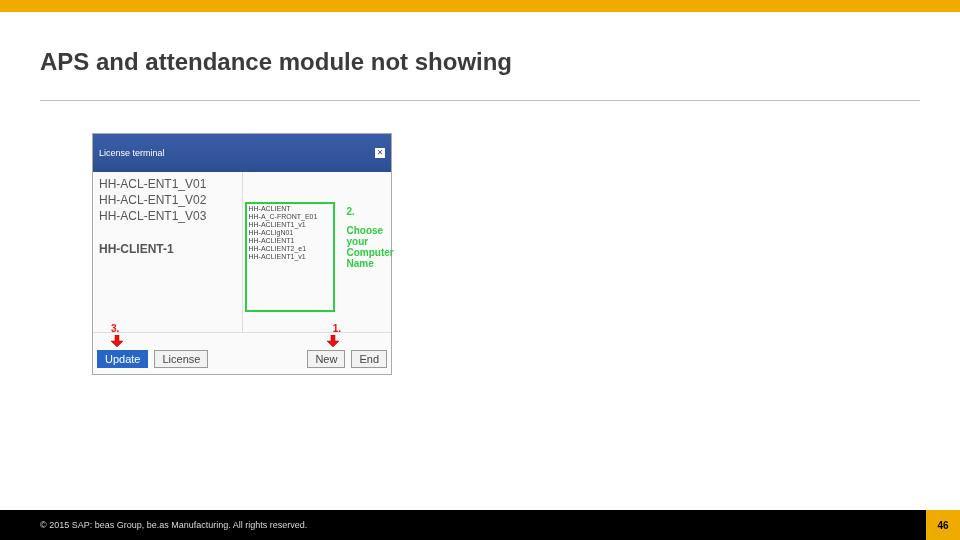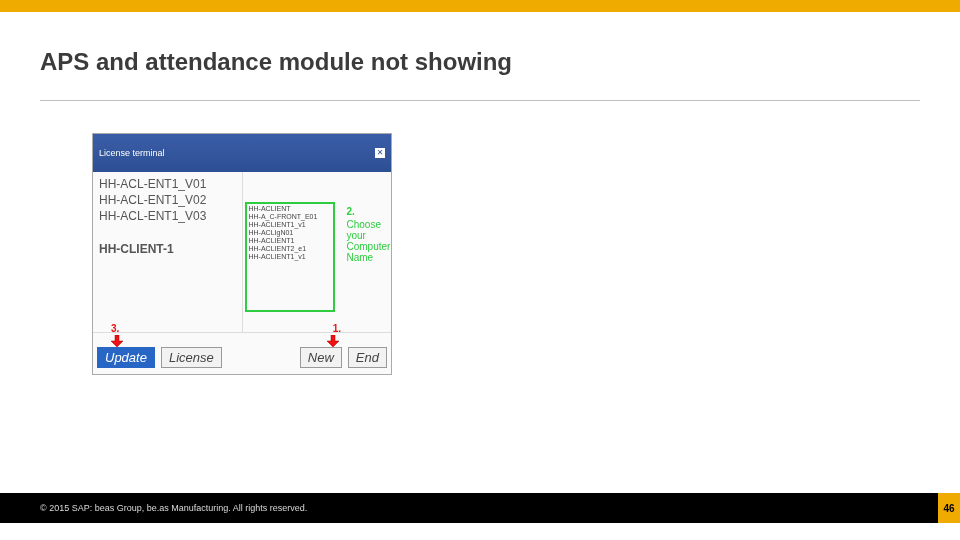--- a/index.html
+++ b/index.html
@@ -16,37 +16,37 @@
   .shot-window { width: 300px; border: 1px solid #aaa; background: #fafafa; margin-left: auto; }
   .shot-titlebar { background: linear-gradient(#3a5da8,#2c4f93); color: #fff; font-size: 9px; padding: 14px 6px; display: flex; justify-content: space-between; align-items: center; }
   .shot-titlebar .close { width: 10px; height: 10px; background: #fff; color: #2c4f93; font-size: 8px; line-height: 10px; text-align: center; }
   .shot-body { display: flex; min-height: 160px; }
   .shot-left { flex: 1; padding: 4px; font-size: 12px; color: #555; border-right: 1px solid #ddd; }
   .shot-left .sel { font-weight: 600; margin-top: 17px; }
   .shot-left div { padding: 1px 2px; }
   .shot-right { flex: 1; position: relative; padding: 4px; font-size: 8px; }
   .green-box { position: absolute; top: 30px; left: 2px; width: 90px; height: 110px; border: 2px solid #2ecc40; }
   .shot-right .lbl-num { color: #2ecc40; font-size: 10px; font-weight: 700; }
-  .shot-right .lbl-txt { color: #2ecc40; font-size: 10px; font-weight: 400; line-height: 1.1; margin-top: 2px; }
+  .shot-right .lbl-txt { color: #2ecc40; font-size: 10px; font-weight: 700; line-height: 1.1; margin-top: 8px; }
   .lbl2 { position: absolute; top: 34px; left: 104px; }
   .shot-list { position: absolute; top: 32px; left: 4px; font-size: 7px; color: #444; }
   .shot-list div { padding: 0.5px 2px; }
   .shot-bottom { border-top: 1px solid #ddd; padding: 6px 4px; display: flex; gap: 6px; position: relative; height: 42px; align-items: flex-end; }
-  .shot-btn { font-size: 13px; padding: 2px 7px; border: 1px solid #999; background: #f2f2f2; color: #444; position: relative; font-style: italic; }
+  .shot-btn { font-size: 11px; padding: 2px 7px; border: 1px solid #999; background: #f2f2f2; color: #444; position: relative; }
   .shot-btn.primary { background: #2766c4; color: #fff; border-color: #2766c4; }
   .arrow-down { position: absolute; width: 12px; height: 12px; }
   .arrow-down svg { display: block; }
   .step-num { position: absolute; color: #e11; font-size: 10px; font-weight: 700; }
   .step3 { left: 18px; top: -10px; }
   .step1 { right: 50px; top: -10px; }
   .arrow3 { left: 18px; top: 2px; }
   .arrow1 { right: 52px; top: 2px; }
-  .footer { position: absolute; bottom: 17px; left: 0; width: 960px; height: 30px; background: #000; color: #d9d9d9; font-size: 9px; display: flex; align-items: center; justify-content: space-between; padding: 0 24px 0 40px; margin-top: 23px; }
+  .footer { position: absolute; bottom: 0; left: 0; width: 960px; height: 30px; background: #000; color: #d9d9d9; font-size: 9px; display: flex; align-items: center; justify-content: space-between; padding: 0 24px 0 40px; margin-top: 23px; }
   .footer .copy { display: flex; align-items: center; gap: 6px; }
-  .page-num { background: #efab00; color: #000; font-size: 10px; font-weight: 600; width: 22px; height: 30px; display: flex; align-items: center; justify-content: center; margin-right: -24px; }
+  .page-num { background: #efab00; color: #000; font-size: 10px; font-weight: 600; width: 34px; height: 30px; display: flex; align-items: center; justify-content: center; margin-right: -24px; }
 </style>
 </head>
 <body>
 
 <div class="slide">
   <div class="top-bar"></div>
 
   <div class="title-wrap">
     <h1>APS and attendance module not showing</h1>
   </div>

